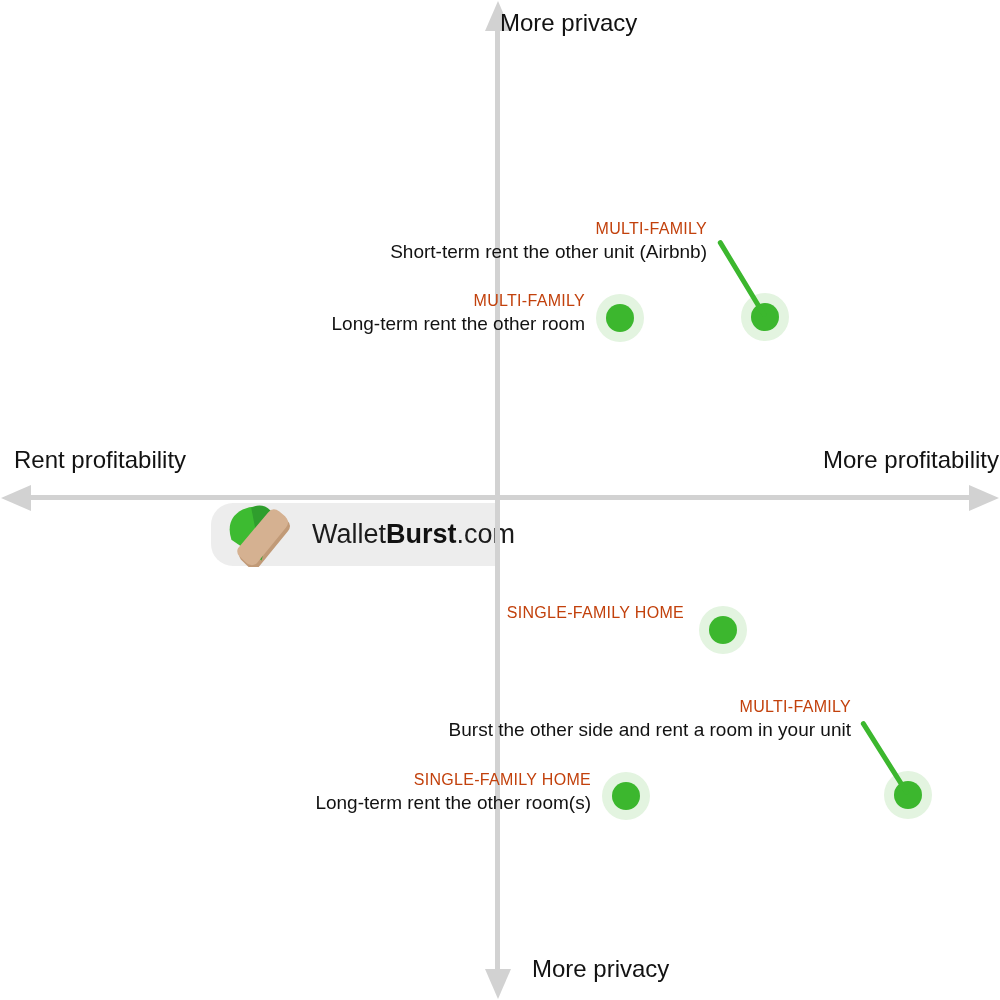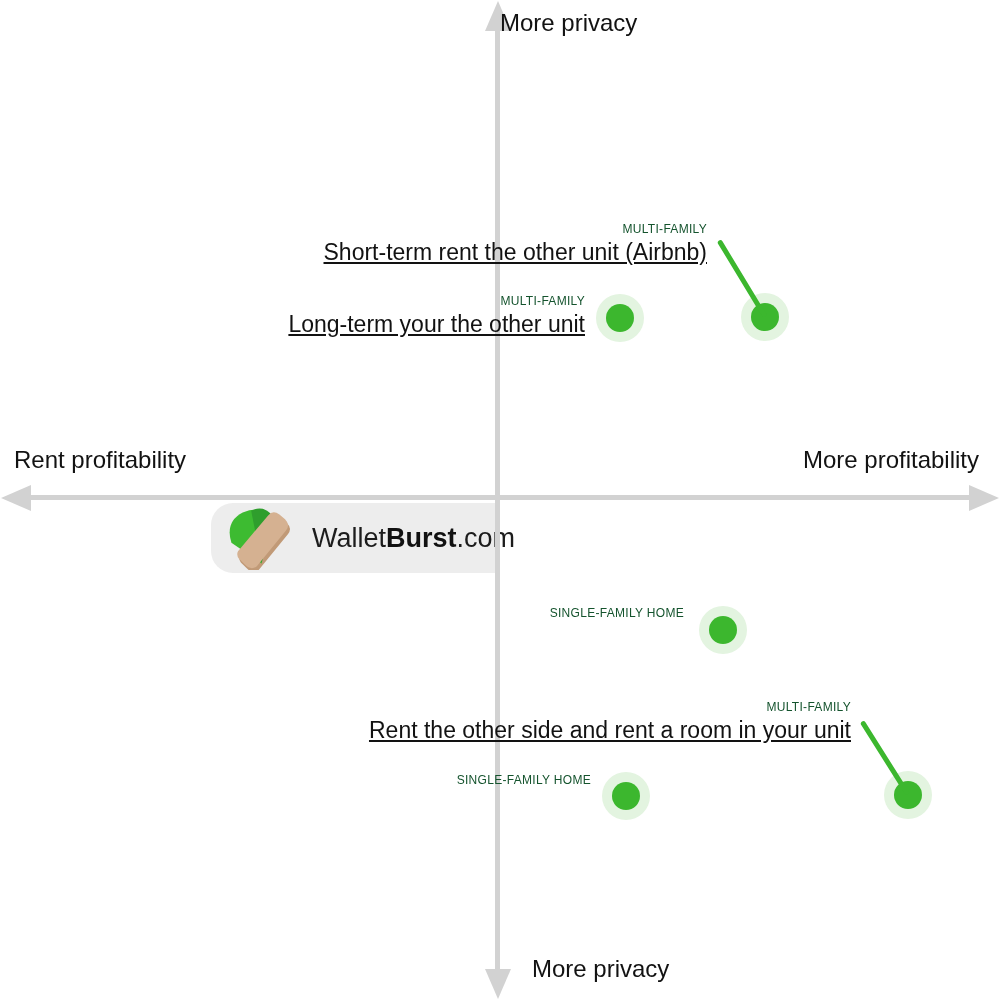--- a/index.html
+++ b/index.html
@@ -13,45 +13,45 @@
   .arr{position:absolute;width:0;height:0;z-index:2;}
   .arr-left{left:1px;top:485px;border-top:13px solid transparent;border-bottom:13px solid transparent;border-right:30px solid #d2d2d2;}
   .arr-right{left:969px;top:485px;border-top:13px solid transparent;border-bottom:13px solid transparent;border-left:30px solid #d2d2d2;}
   .arr-up{left:485px;top:1px;border-left:13px solid transparent;border-right:13px solid transparent;border-bottom:30px solid #d2d2d2;}
   .arr-down{left:485px;top:969px;border-left:13px solid transparent;border-right:13px solid transparent;border-top:30px solid #d2d2d2;}
   
   .axis-label{position:absolute;font-size:24px;line-height:28px;white-space:nowrap;z-index:3;color:#121212;}
   .al-top{left:500px;top:9px;}
   .al-bottom{left:532px;top:955px;}
   .al-left{left:14px;top:446px;}
-  .al-right{right:21px;top:446px;}
+  .al-right{right:1px;top:446px;}
   
   .plabel{position:absolute;text-align:right;white-space:nowrap;z-index:3;}
-  .cat{font-size:12px;line-height:20px;letter-spacing:.3px;color:#14532d;}
-  .strat{font-size:23px;line-height:26px;color:#121212;text-decoration:underline;}
+  .cat{font-size:16px;line-height:20px;letter-spacing:.3px;color:#c2410c;}
+  .strat{font-size:19px;line-height:26px;color:#121212;}
   .pl1{right:293px;top:219px;}
   .pl2{right:415px;top:291px;}
   .pl3{right:316px;top:603px;}
   .pl4{right:149px;top:697px;}
   .pl5{right:409px;top:770px;}
   
   .halo{position:absolute;width:48px;height:48px;border-radius:50%;background:#e3f4e0;z-index:3;}
   .core{position:absolute;left:10px;top:10px;width:28px;height:28px;border-radius:50%;background:#3cb72e;}
   .d1{left:741px;top:293px;}
   .d2{left:596px;top:294px;}
   .d3{left:699px;top:606px;}
   .d4{left:884px;top:771px;}
   .d5{left:602px;top:772px;}
   
   .connector{position:absolute;height:5px;background:#3cb72e;border-radius:3px;transform-origin:0 50%;z-index:4;}
   .c1{left:719px;top:238px;width:89px;transform:rotate(58.8deg);}
   .c4{left:862px;top:719px;width:86px;transform:rotate(57.8deg);}
   
   .badge{
-    position:absolute;left:211px;top:503px;width:289px;height:70px;
+    position:absolute;left:211px;top:503px;width:289px;height:63px;
     background:#ededed;border-radius:22px 0 0 22px;z-index:1;
     display:flex;align-items:center;cursor:pointer;
   }
   .badge .logo{margin-left:15px;flex:0 0 auto;}
   .brand{margin-left:14px;font-size:27px;color:#1c1c1c;white-space:nowrap;}
   .brand .b{font-weight:700;color:#111;}
 </style>
 </head>
 <body>
 
@@ -73,44 +73,45 @@
     <div class="cat">MULTI-FAMILY</div>
     <div class="strat">Short-term rent the other unit (Airbnb)</div>
   </div>
   <div class="connector c1"></div>
   <div class="halo d1">
       <div class="core"></div>
     </div>
 
   <div class="plabel pl2">
     <div class="cat">MULTI-FAMILY</div>
-    <div class="strat">Long-term your the other unit</div>
+    <div class="strat">Long-term rent the other room</div>
   </div>
   <div class="halo d2">
       <div class="core"></div>
     </div>
 
   <div class="plabel pl3">
     <div class="cat">SINGLE-FAMILY HOME</div>
   </div>
   <div class="halo d3">
       <div class="core"></div>
     </div>
 
   <div class="plabel pl4">
     <div class="cat">MULTI-FAMILY</div>
-    <div class="strat">Rent the other side and rent a room in your unit</div>
+    <div class="strat">Burst the other side and rent a room in your unit</div>
   </div>
   <div class="connector c4"></div>
   <div class="halo d4">
       <div class="core"></div>
     </div>
 
   <div class="plabel pl5">
     <div class="cat">SINGLE-FAMILY HOME</div>
+    <div class="strat">Long-term rent the other room(s)</div>
   </div>
   <div class="halo d5">
       <div class="core"></div>
     </div>
 
   <div class="badge">
     <svg class="logo" width="72" height="64" viewBox="0 0 75 68">
 
       <path d="M14 52 L46 14 Q51 8 58 13 L64 18 Q70 24 65 30 L34 68 Q28 73 21 66 L15 60 Q12 56 14 52 Z" fill="#c19a77"></path>
 

